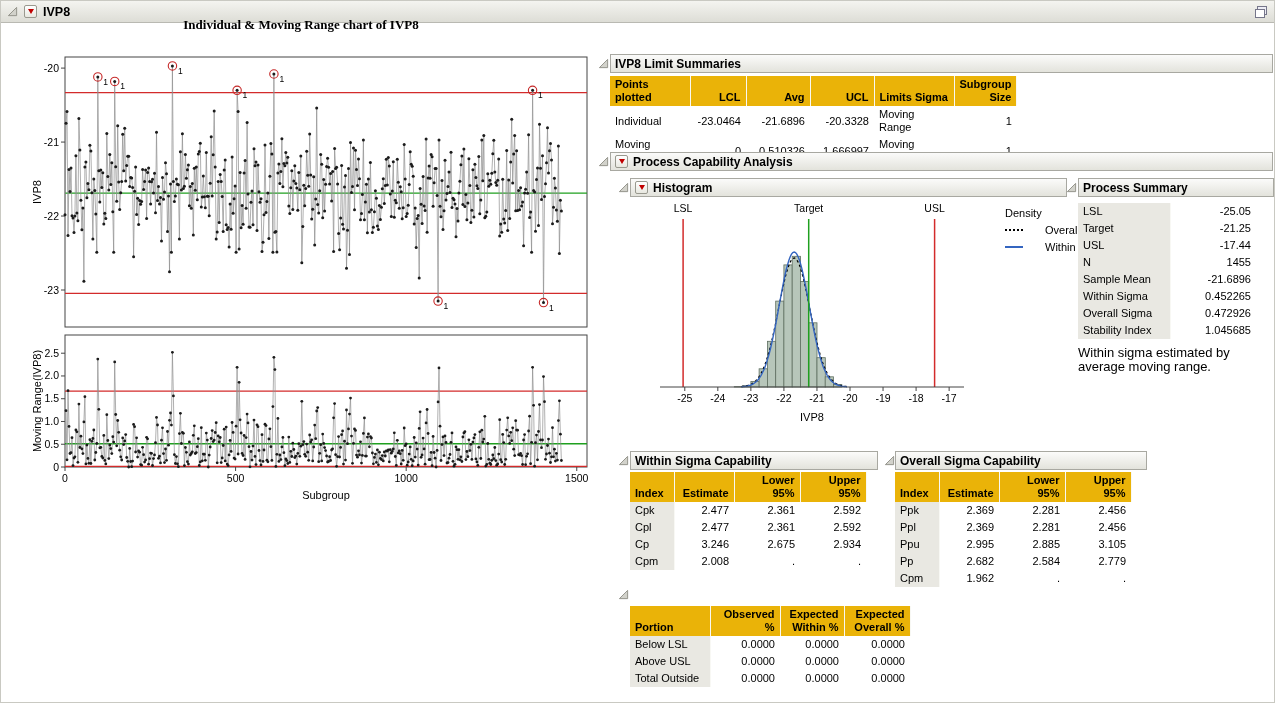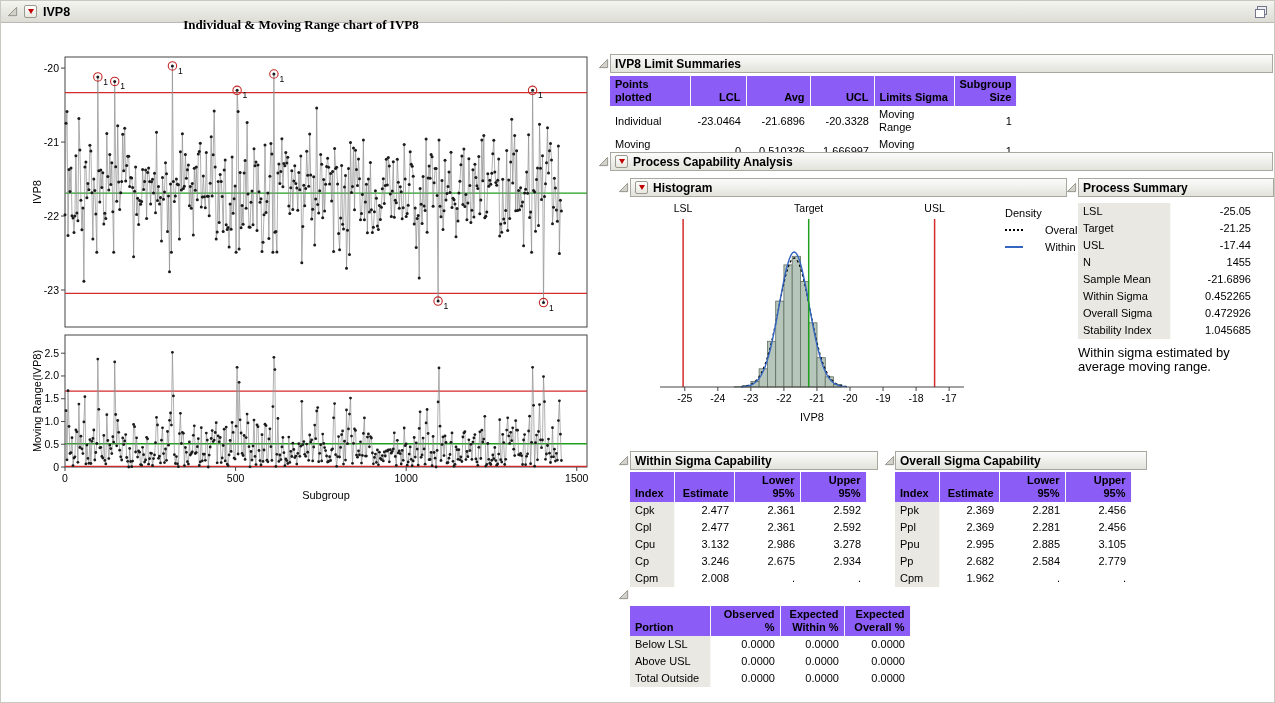--- a/index.html
+++ b/index.html
@@ -23,21 +23,21 @@
 
   .abs { position:absolute; }
   .hdr { position:absolute; height:19px; background:linear-gradient(#FBFBFA,#E3E3DC);
     border:1px solid #A8A8A1; display:flex; align-items:center; gap:5px; padding:0 4px;
     font-weight:bold; font-size:12px; white-space:nowrap; color:#000; }
 
   .chart-title { font-weight:bold; font-size:13px; text-align:center; color:#000; }
 
   table { border-collapse:collapse; font-size:11px; table-layout:fixed; color:#000; }
   th,td { padding:2px 5px; line-height:13px; white-space:pre-line; overflow:hidden; }
-  th { background:#8b5cf6; font-weight:bold; text-align:right; vertical-align:bottom; border-right:1px solid #F8F8F4; }
+  th { background:#eab308; font-weight:bold; text-align:right; vertical-align:bottom; border-right:1px solid #F8F8F4; }
   th.l { text-align:left; }
   td { text-align:right; }
   td.l { text-align:left; }
   td.g { background:#E9E8E2; border-right:1px solid #F8F8F4; }
 
   .note { font-size:13px; line-height:14px; color:#000; }
 
   .legend { font-size:11px; color:#000; }
   .legend .li { display:flex; align-items:center; gap:22px; margin-top:5px; }
   .sample { width:18px; height:0; display:inline-block; }
@@ -1335,26 +1335,20 @@
         <td>2.361</td>
         <td>2.592</td>
       </tr>
         <tr>
         <td class="l g">Cpl</td>
         <td>2.477</td>
         <td>2.361</td>
         <td>2.592</td>
       </tr>
         <tr>
-        <td class="l g">Cpu</td>
-        <td>3.132</td>
-        <td>2.986</td>
-        <td>3.278</td>
-      </tr>
-        <tr>
         <td class="l g">Cp</td>
         <td>3.246</td>
         <td>2.675</td>
         <td>2.934</td>
       </tr>
         <tr>
         <td class="l g">Cpm</td>
         <td>2.008</td>
         <td>.</td>
         <td>.</td>

